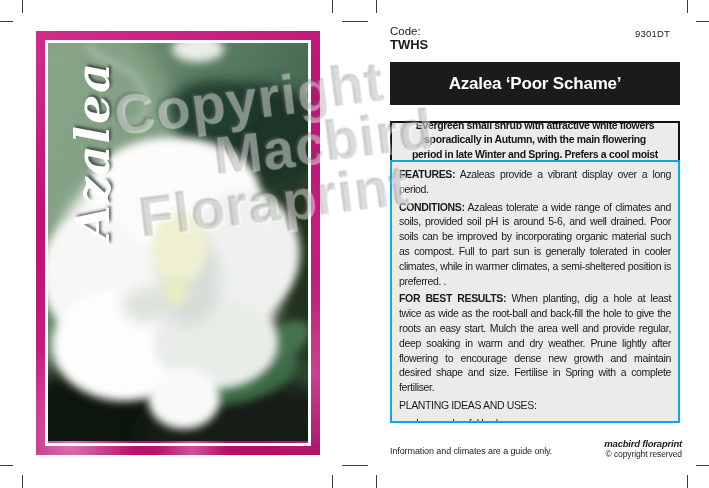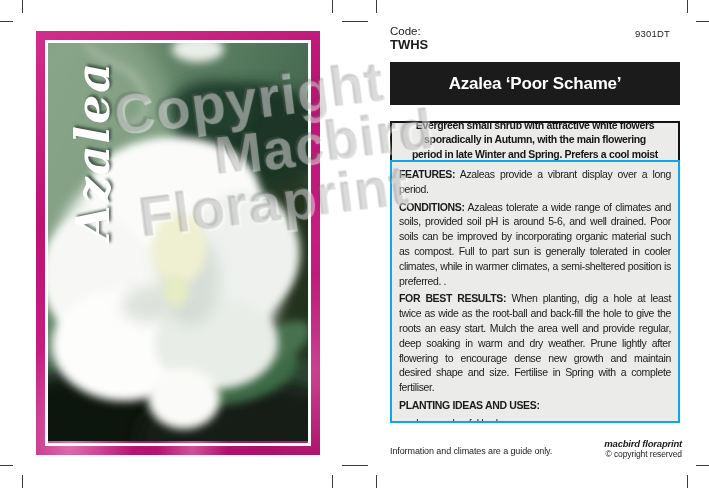--- a/index.html
+++ b/index.html
@@ -68,21 +68,21 @@
   }
   .main-box{
     position:absolute;left:390px;top:160px;width:290px;height:263px;
     box-sizing:border-box;background:#ebebe9;border:2px solid #0ea5e9;
     padding:5px 7px 4px;overflow:hidden;
     font-size:10.5px;letter-spacing:-.35px;line-height:14.8px;
     text-align:justify;color:#1a1a1a;
   }
   .main-box p{margin:0 0 3px;}
   .main-box .lead{font-weight:bold;}
-  .planting-heading{font-weight:bold;margin:0;}
+  .planting-heading{font-weight:normal;margin:0;}
   .bullet-list{margin:0;padding:0;list-style:none;text-align:left;}
   .bullet-list li::before{content:"\2022 ";}
   .footer-disclaimer{position:absolute;left:390px;top:446px;font-size:9px;letter-spacing:-.1px;}
   .footer-brand{position:absolute;right:27px;top:439px;text-align:right;line-height:10px;}
   .brand-name{font-weight:bold;font-style:italic;font-size:9.5px;letter-spacing:-.2px;}
   .brand-copy{font-size:8.5px;letter-spacing:-.1px;}
   
   .watermark{
     position:absolute;left:118px;top:68px;z-index:50;pointer-events:none;
     transform:rotate(-7deg);

